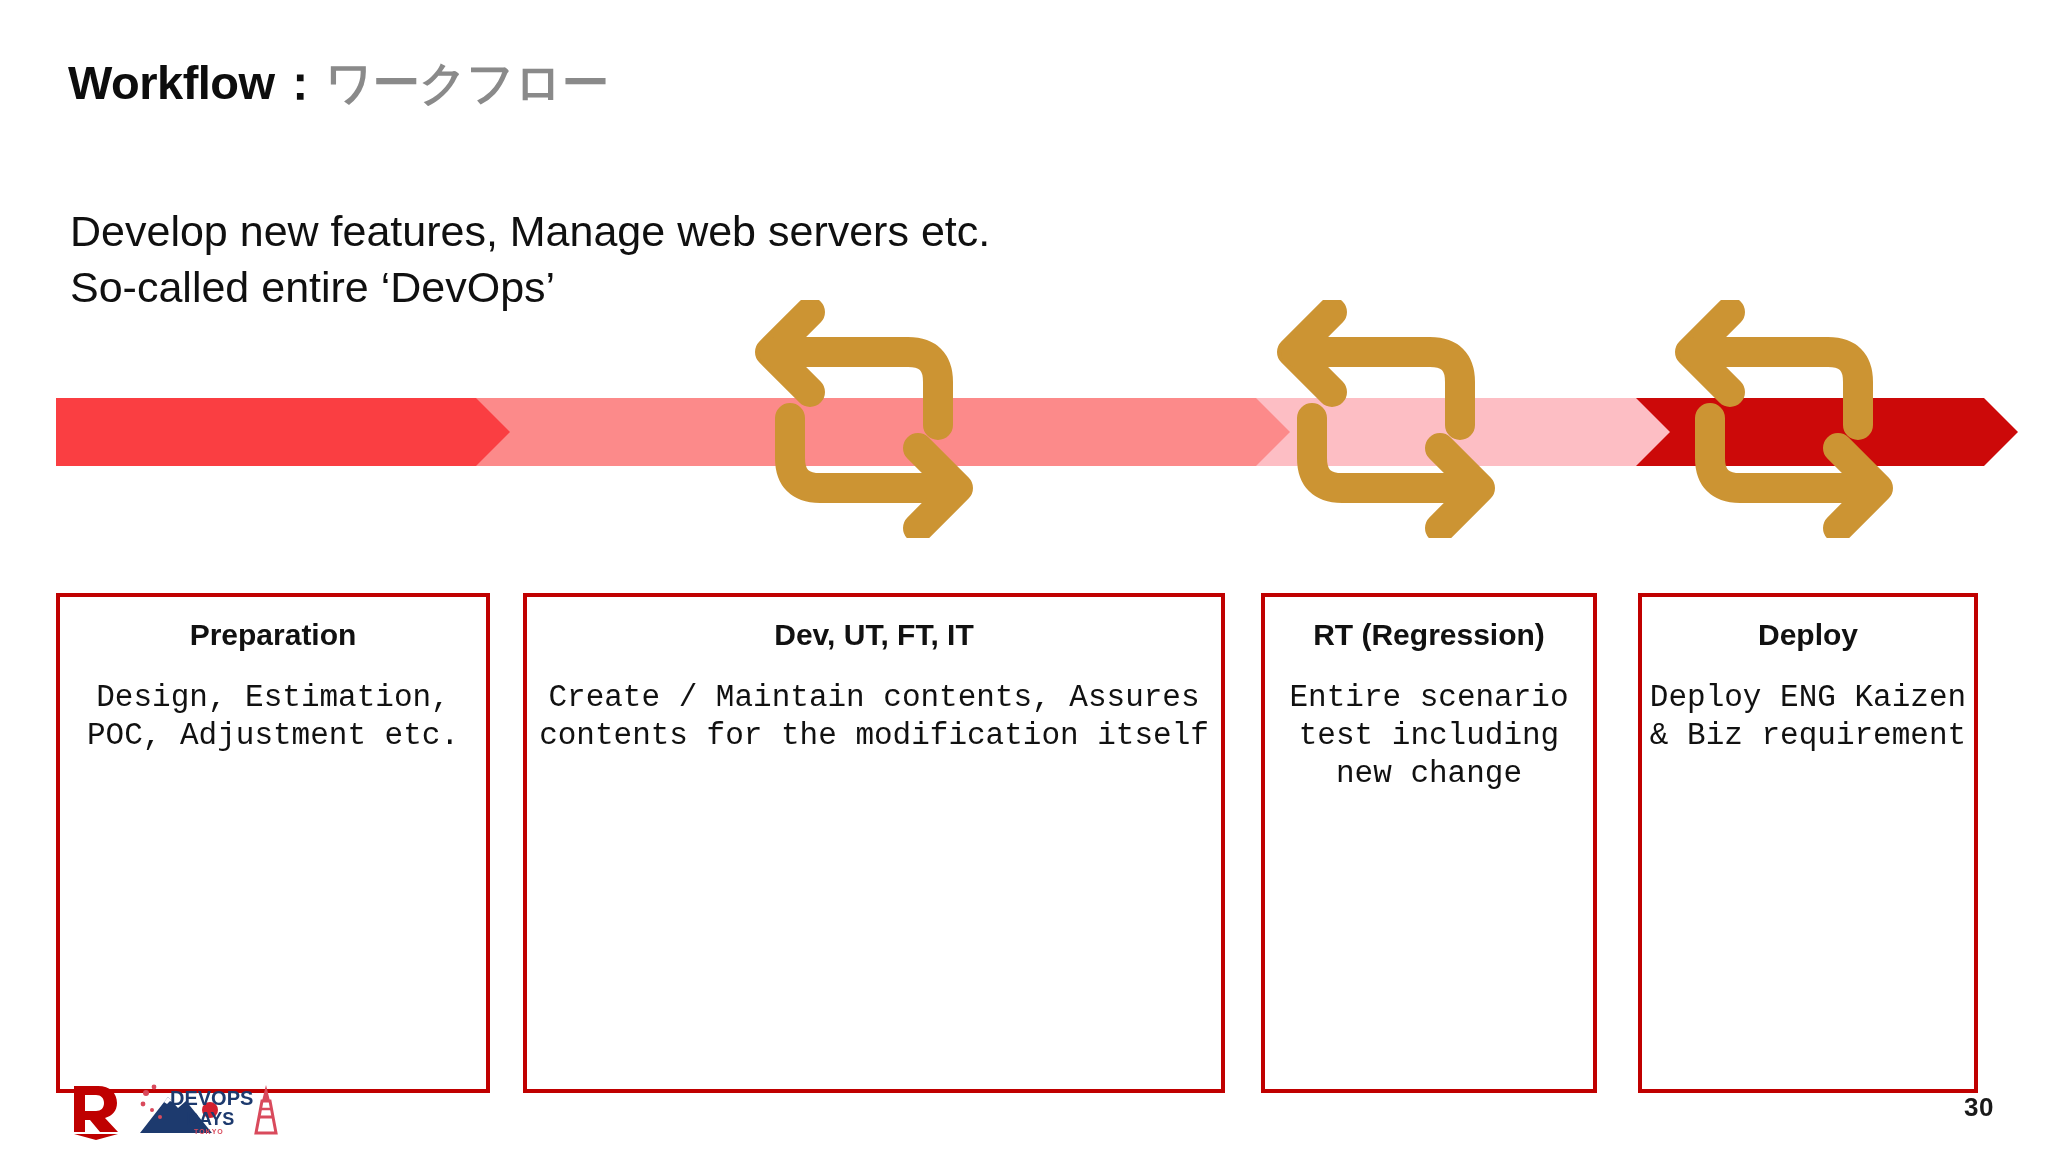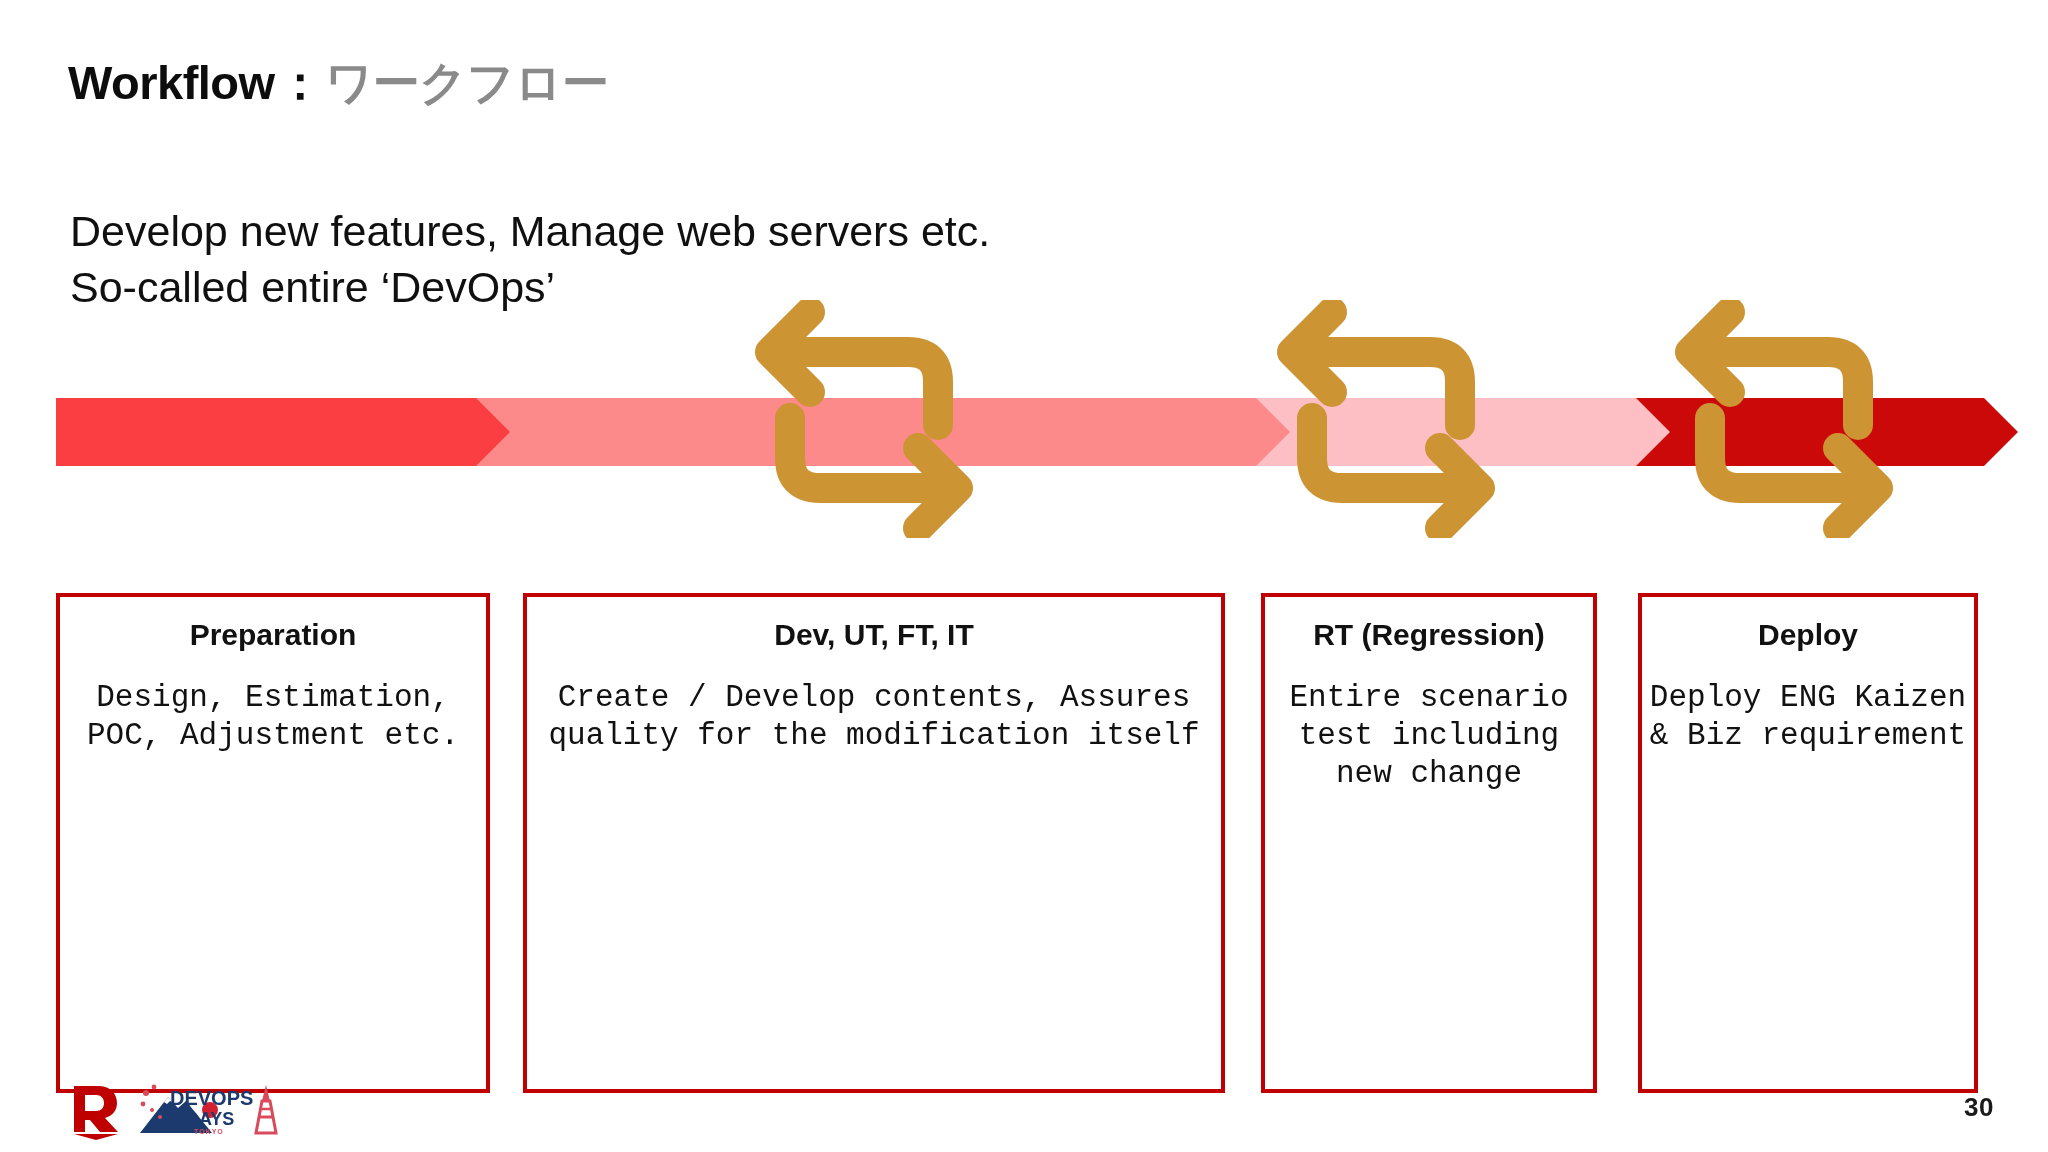--- a/index.html
+++ b/index.html
@@ -177,21 +177,21 @@
     </svg>
   </div>
 
   <div class="box" style="left:56px; width:434px;">
     <div class="box-title">Preparation</div>
     <div class="box-body">Design, Estimation, POC, Adjustment etc.</div>
   </div>
 
   <div class="box" style="left:523px; width:702px;">
     <div class="box-title">Dev, UT, FT, IT</div>
-    <div class="box-body">Create / Develop contents, Assures quality for the modification itself</div>
+    <div class="box-body">Create / Maintain contents, Assures contents for the modification itself</div>
   </div>
 
   <div class="box" style="left:1261px; width:336px;">
     <div class="box-title">RT (Regression)</div>
     <div class="box-body">Entire scenario test including new change</div>
   </div>
 
   <div class="box" style="left:1638px; width:340px;">
     <div class="box-title">Deploy</div>
     <div class="box-body">Deploy ENG Kaizen &amp; Biz requirement</div>

